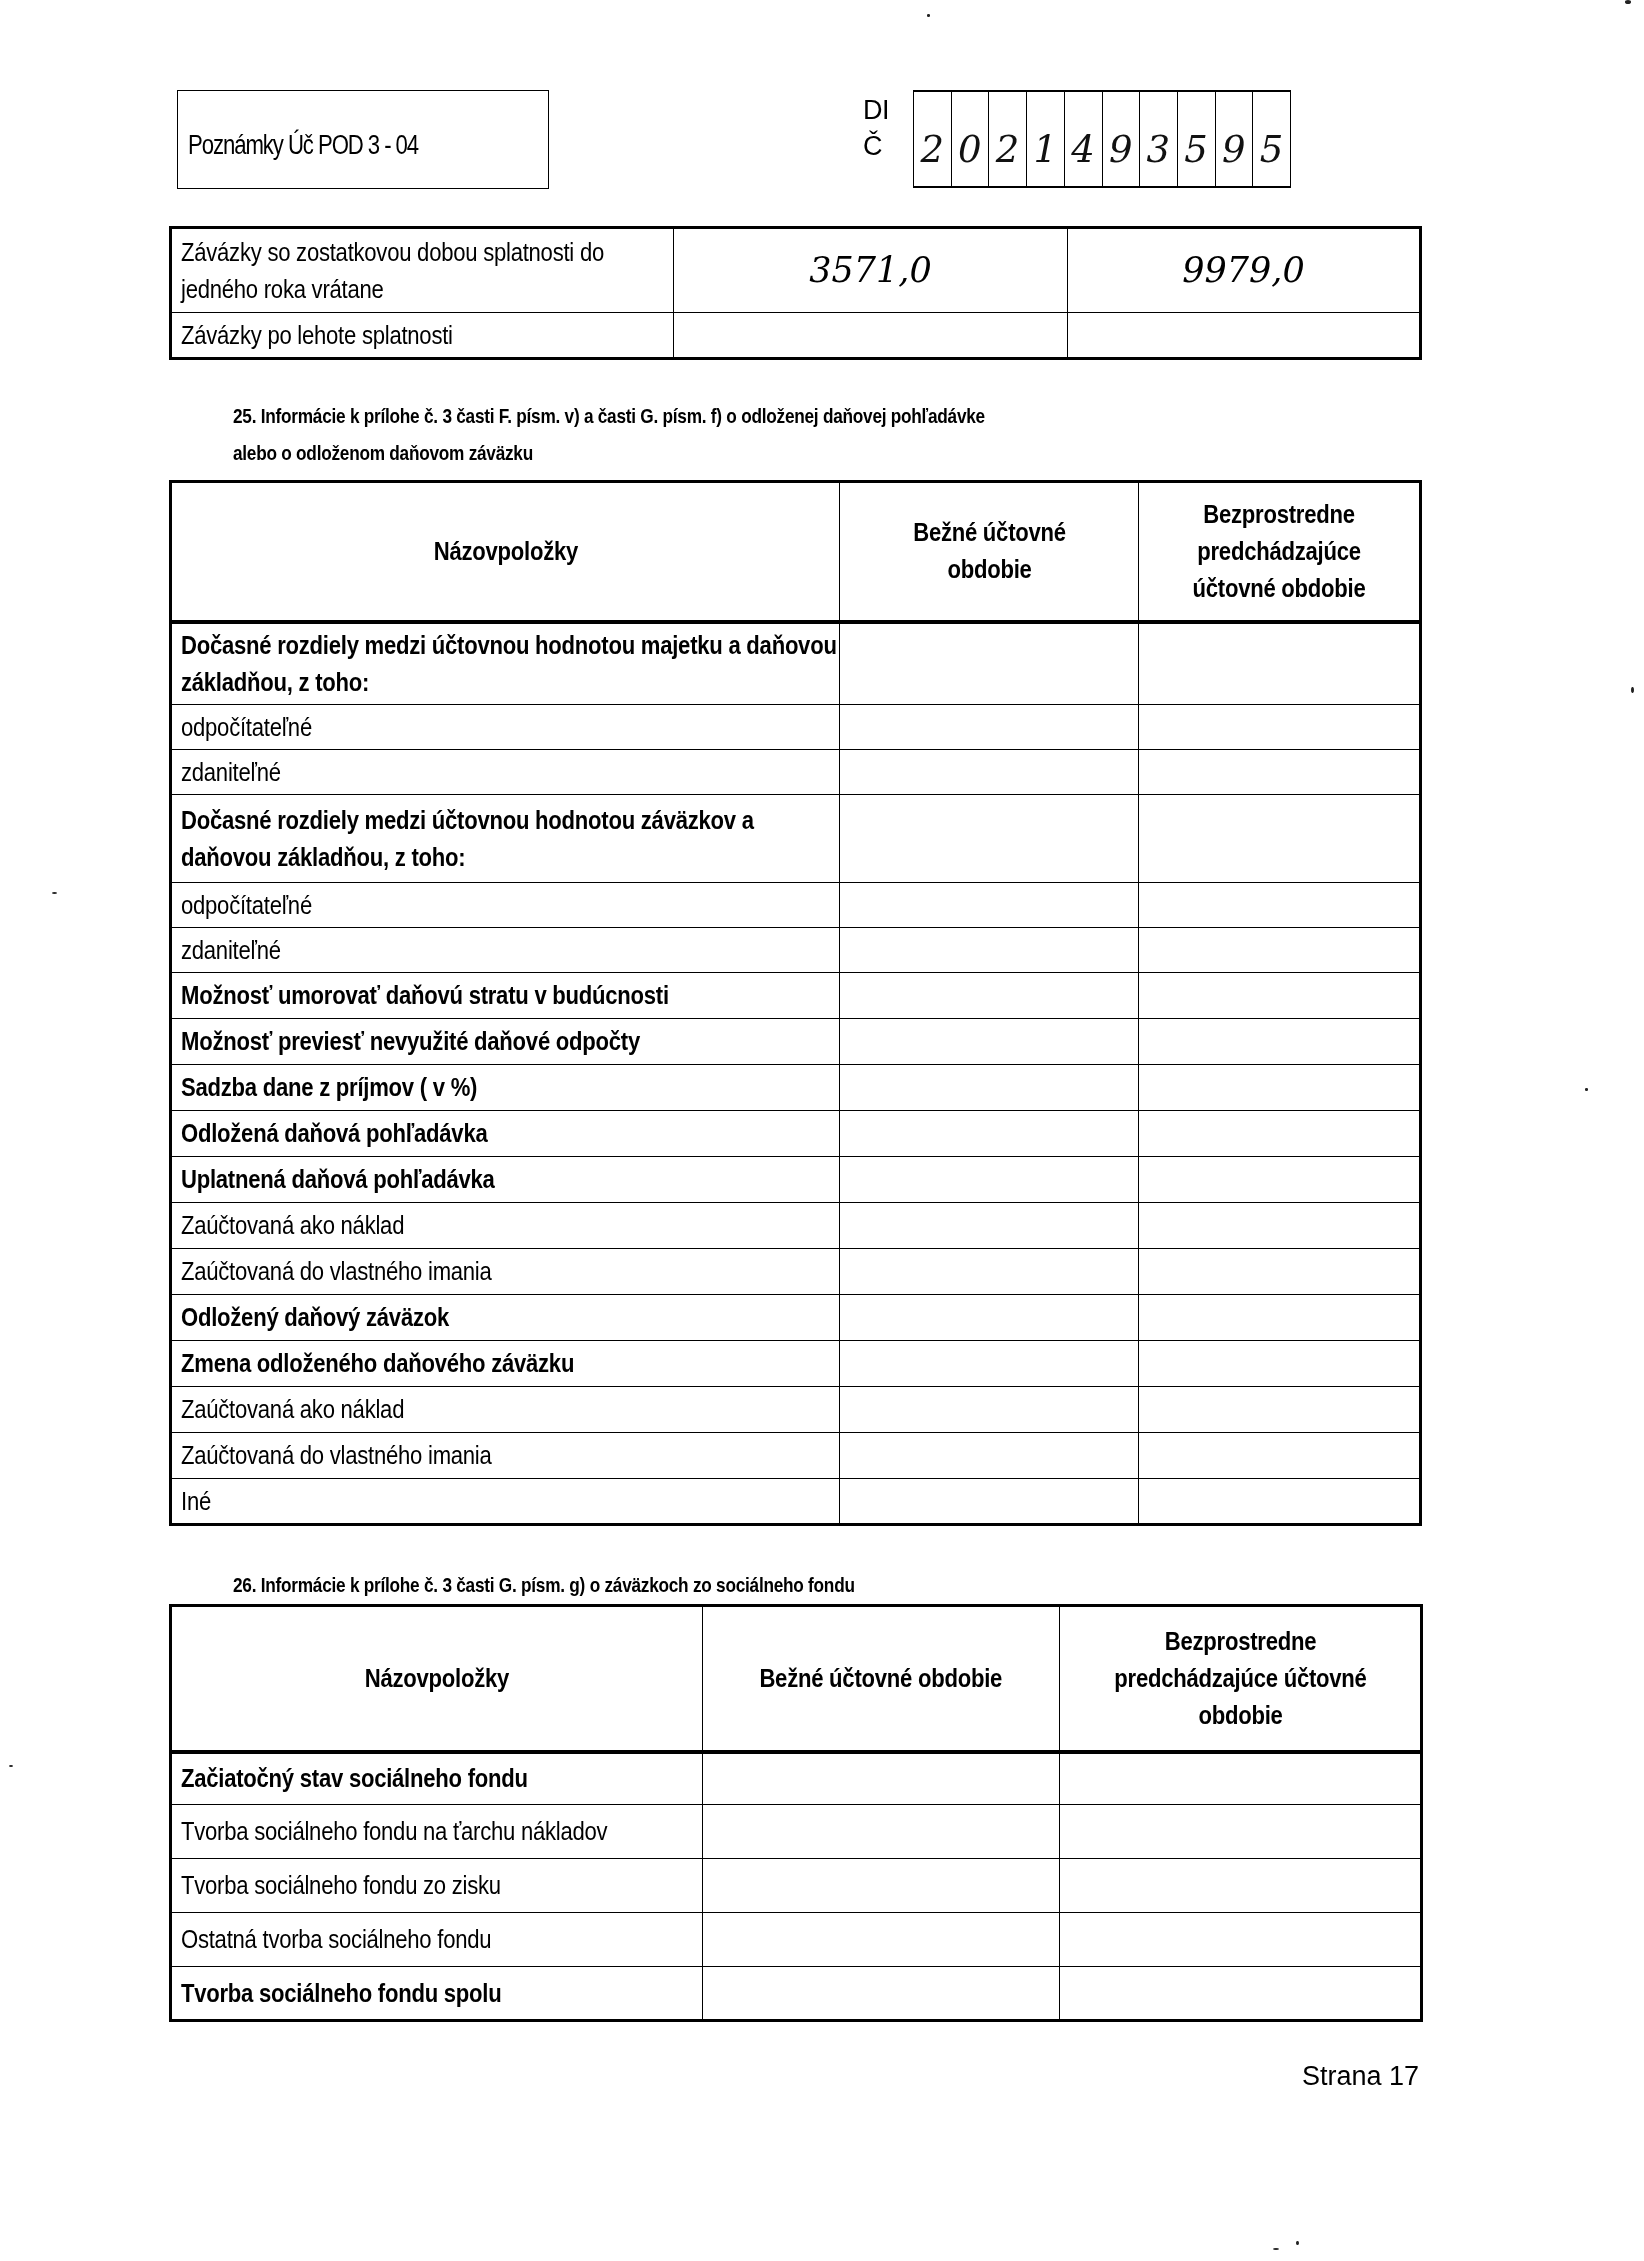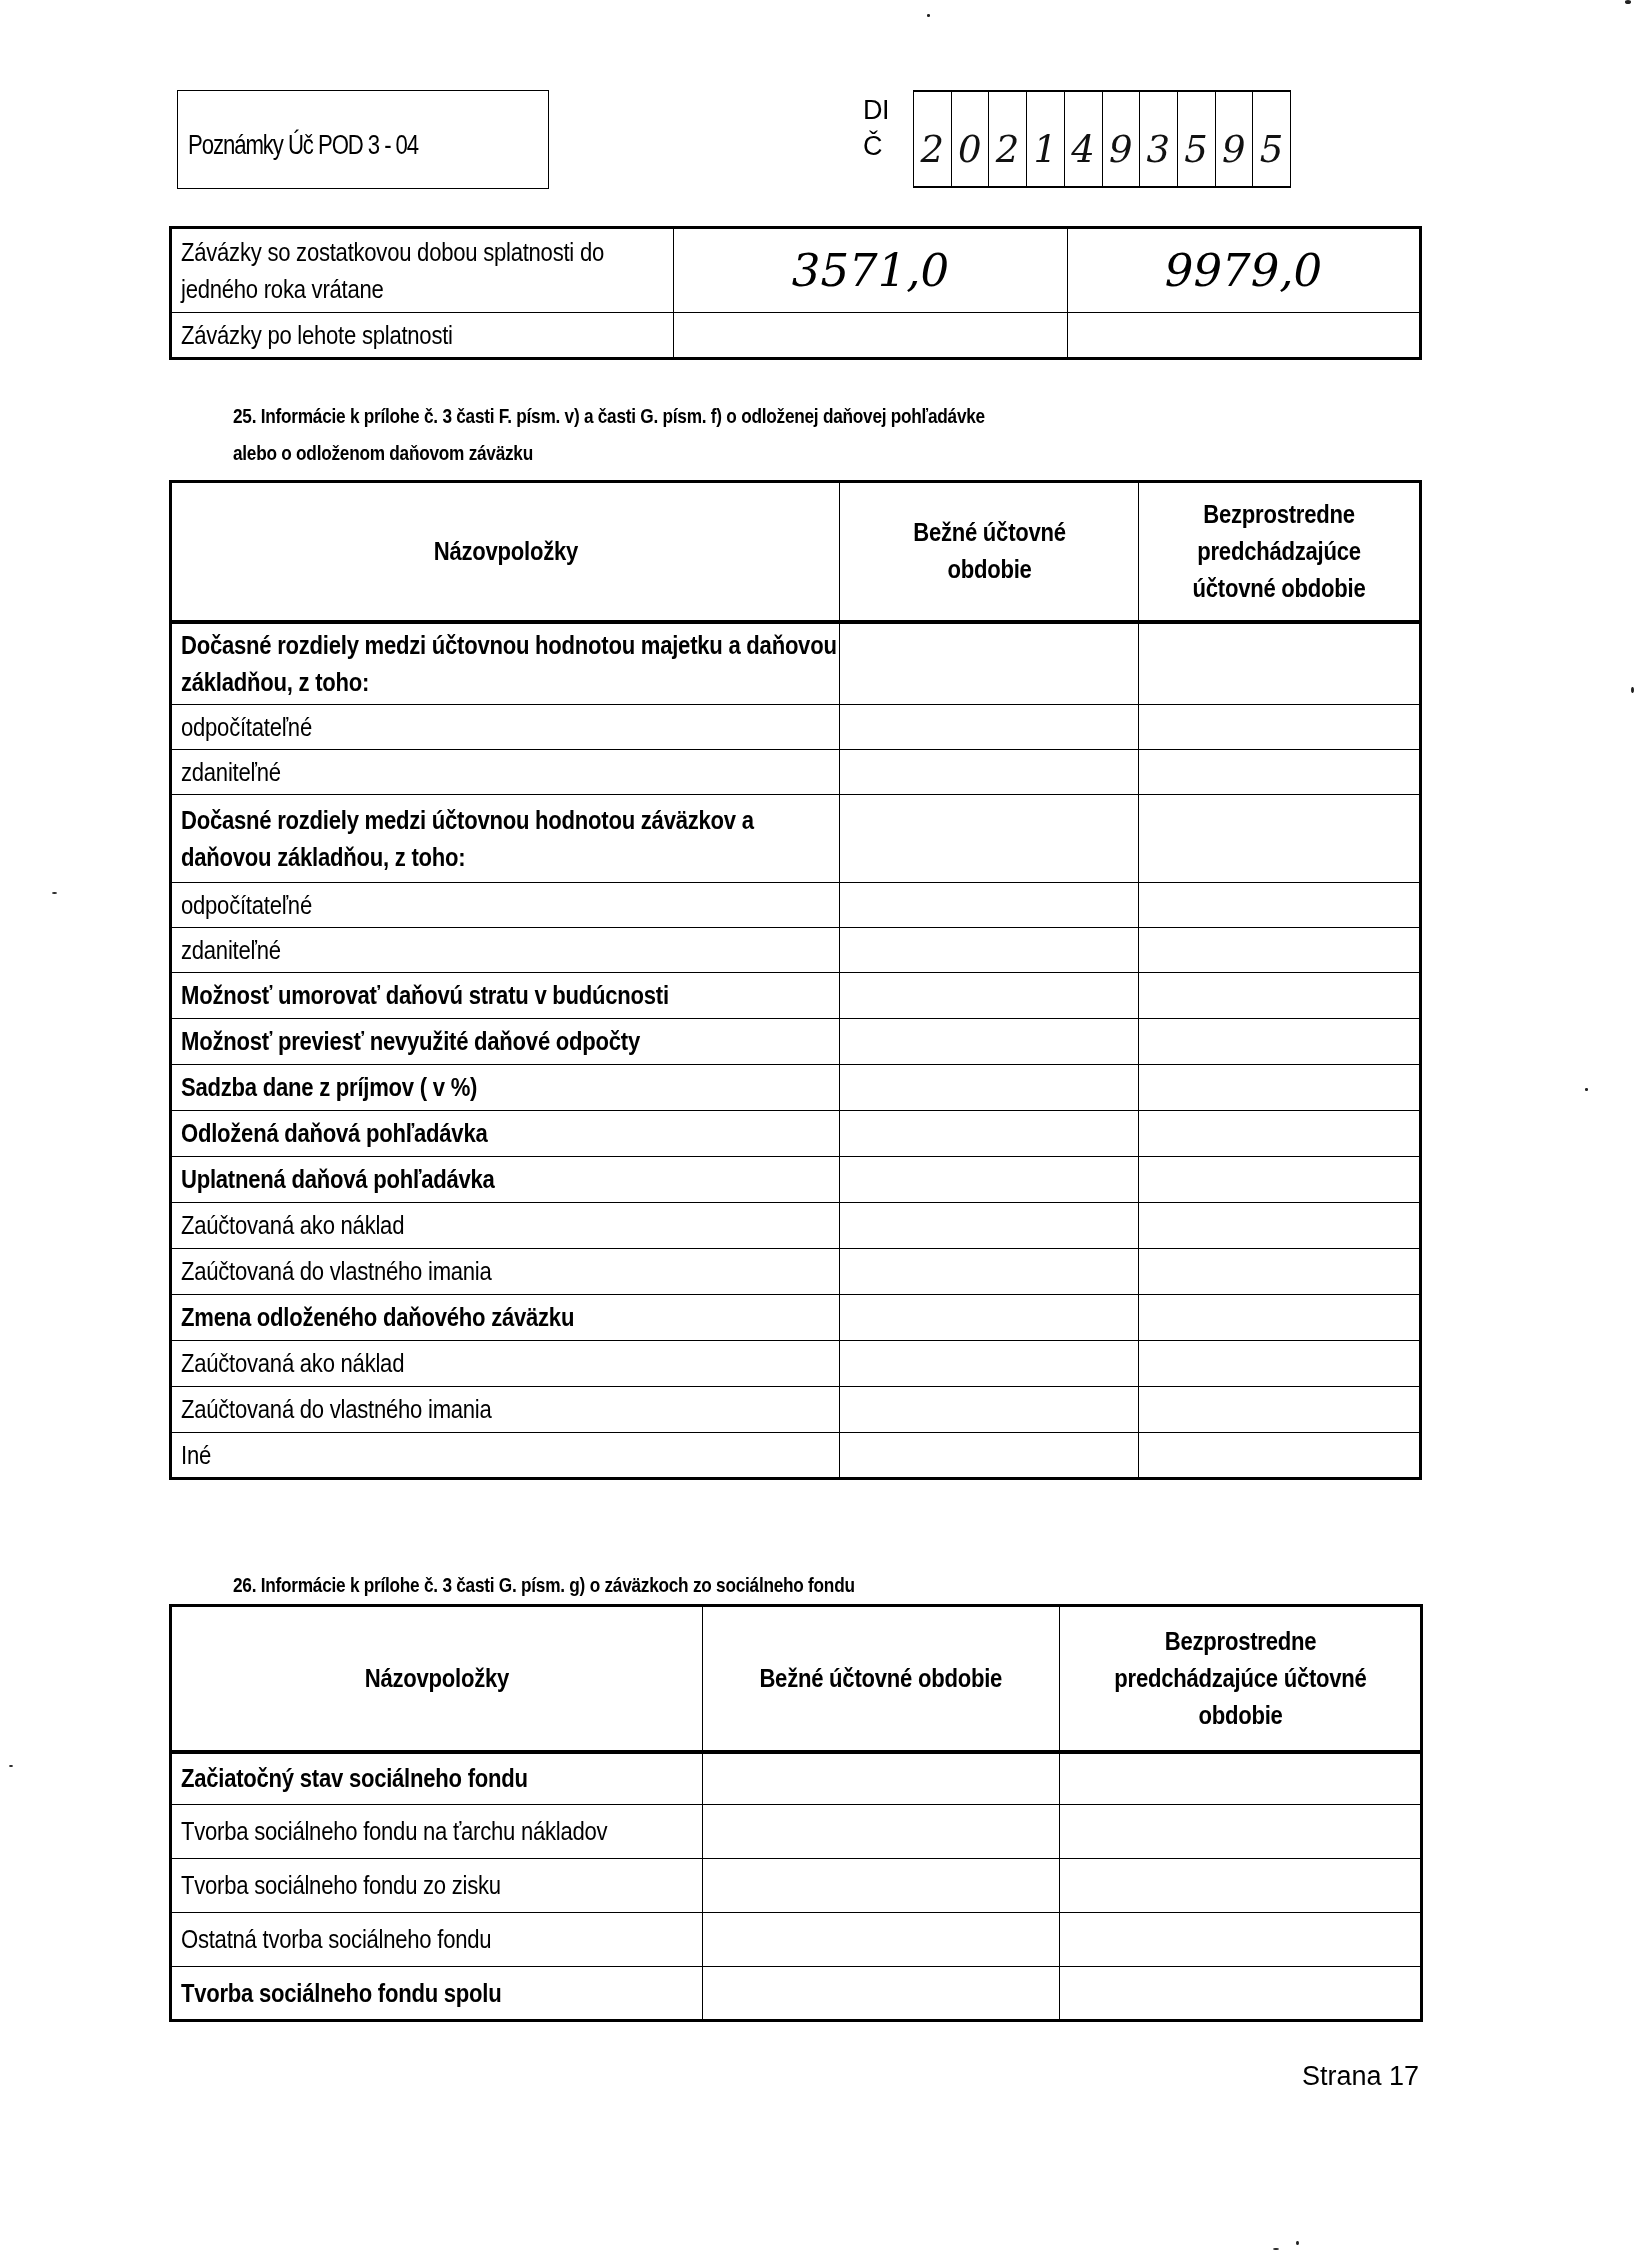--- a/index.html
+++ b/index.html
@@ -18,21 +18,21 @@
   table { border-collapse:collapse; position:absolute; table-layout:fixed; }
   td, th { border:1.9px solid #000; padding:0 9px; font-size:26px; line-height:37px; vertical-align:middle; }
   th { font-weight:bold; text-align:center; }
   .txt { display:inline-block; transform:scaleX(0.85); transform-origin:left center; white-space:nowrap; letter-spacing:-0.3px; }
   th .txt { transform-origin:center center; white-space:normal; }
   .bold { font-weight:bold; }
   .thick-top { border-top:4.5px solid #000; }
   .outer { border:3.9px solid #000; }
 
   #t-liab { left:169px; top:226px; width:1250px; }
-  #t-liab td.hw { text-align:center; font-family:"DejaVu Serif", serif; font-style:italic; font-size:45px; }
+  #t-liab td.hw { text-align:center; font-family:"DejaVu Serif", serif; font-style:italic; font-size:35px; }
 
   .heading { font-weight:bold; font-size:21px; line-height:37px; white-space:nowrap; }
   .heading .txt { transform:scaleX(0.82); }
 
   #t25 { left:169px; top:480px; width:1250px; }
   #t26 { left:169px; top:1604px; width:1250px; }
 
   #page-number { left:1302px; top:2061px; font-size:27px; }
   .speck { position:absolute; background:#222; border-radius:50%; }
 </style>
@@ -185,20 +185,25 @@
         <td><span class="txt">Zaúčtovaná ako náklad</span></td>
         <td></td>
         <td></td>
       </tr>
       <tr style="height: 46px;">
         <td><span class="txt">Zaúčtovaná do vlastného imania</span></td>
         <td></td>
         <td></td>
       </tr>
       <tr style="height: 46px;">
+        <td><span class="txt bold">Odložený daňový záväzok</span></td>
+        <td></td>
+        <td></td>
+      </tr>
+      <tr style="height: 46px;">
         <td><span class="txt bold">Zmena odloženého daňového záväzku</span></td>
         <td></td>
         <td></td>
       </tr>
       <tr style="height: 46px;">
         <td><span class="txt">Zaúčtovaná ako náklad</span></td>
         <td></td>
         <td></td>
       </tr>
       <tr style="height: 46px;">

